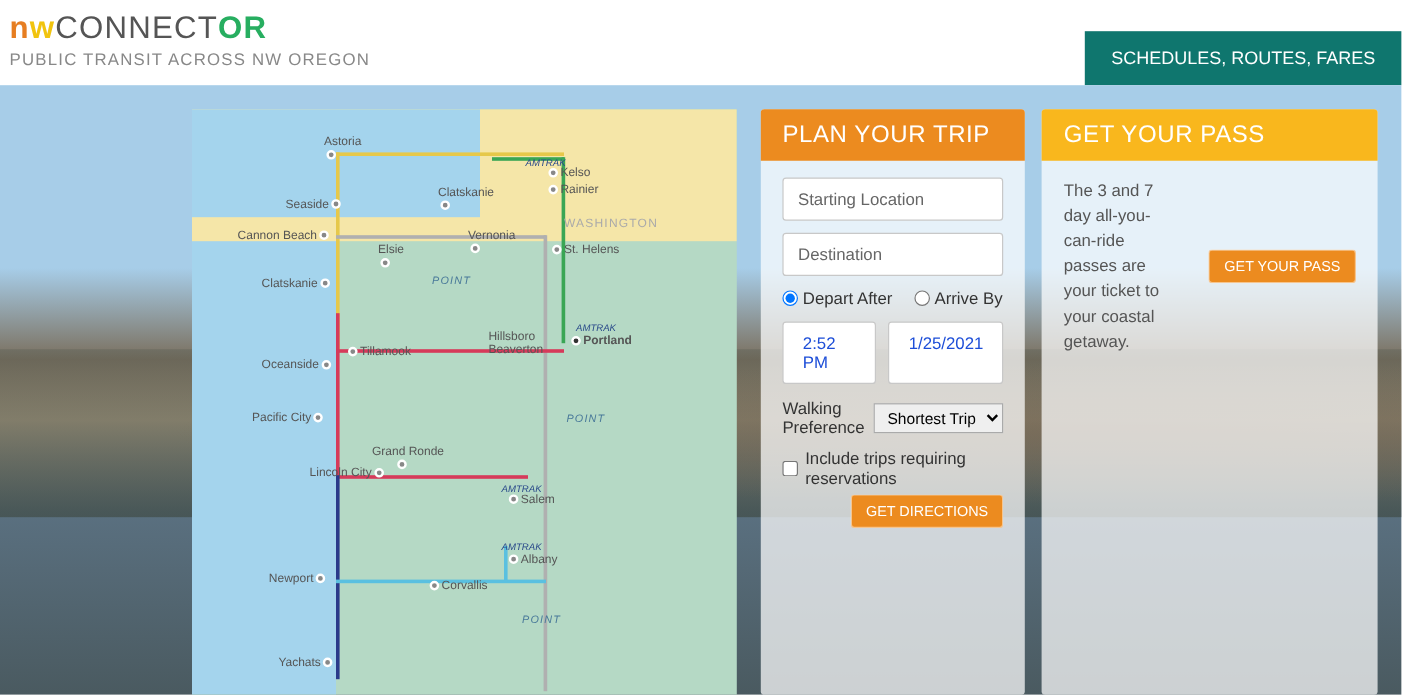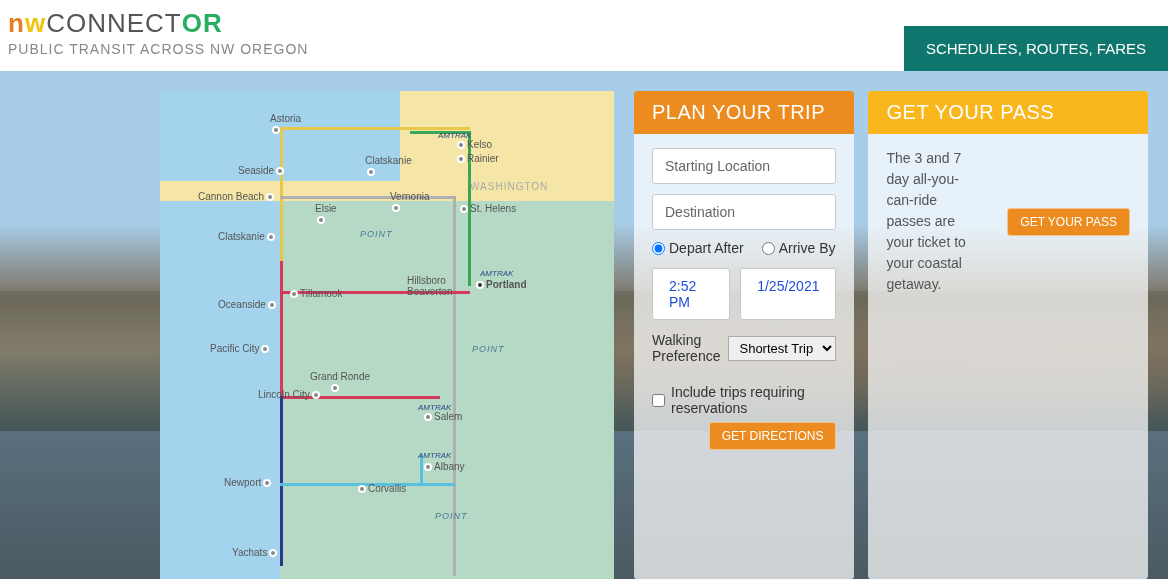--- a/index.html
+++ b/index.html
@@ -46,21 +46,21 @@
   
   .input-field { width: 100%; padding: 9px 12px; border: 1px solid #c8c8c8; border-radius: 3px; font-size: 14px; color: #ec4899; margin-bottom: 10px; background: #fff; }
   .input-field::placeholder { color: #666; }
   
   .radio-row { display: flex; gap: 18px; align-items: center; margin-bottom: 12px; font-size: 14px; color: #333; }
   .radio-row label { display: flex; align-items: center; gap: 4px; }
   
   .time-row { display: flex; gap: 10px; margin-bottom: 12px; }
   .time-box { padding: 9px 16px; border: 1px solid #c8c8c8; border-radius: 3px; background: #fff; color: #1d4ed8; font-size: 14px; }
   
-  .pref-row { display: flex; align-items: center; gap: 8px; margin-bottom: 20px; font-size: 14px; color: #333; }
+  .pref-row { display: flex; align-items: center; gap: 8px; margin-bottom: 10px; font-size: 14px; color: #333; }
   .pref-row select { padding: 3px 6px; border: 1px solid #aaa; font-size: 13px; }
   
   .check-row { display: flex; align-items: center; gap: 6px; font-size: 14px; color: #333; margin-bottom: 2px; }
   
   .btn-orange { background: #ec8b1f; color: #fff; border: 1px solid rgba(255,255,255,0.5); padding: 6px 12px; font-size: 12px; border-radius: 3px; cursor: pointer; float: right; }
   .btn-row { overflow: hidden; margin-top: 6px; }
   
   .pass-body { display: flex; align-items: center; gap: 36px; }
   .pass-text { flex: 1; color: #555; font-size: 14px; line-height: 1.5; }
 </style>

